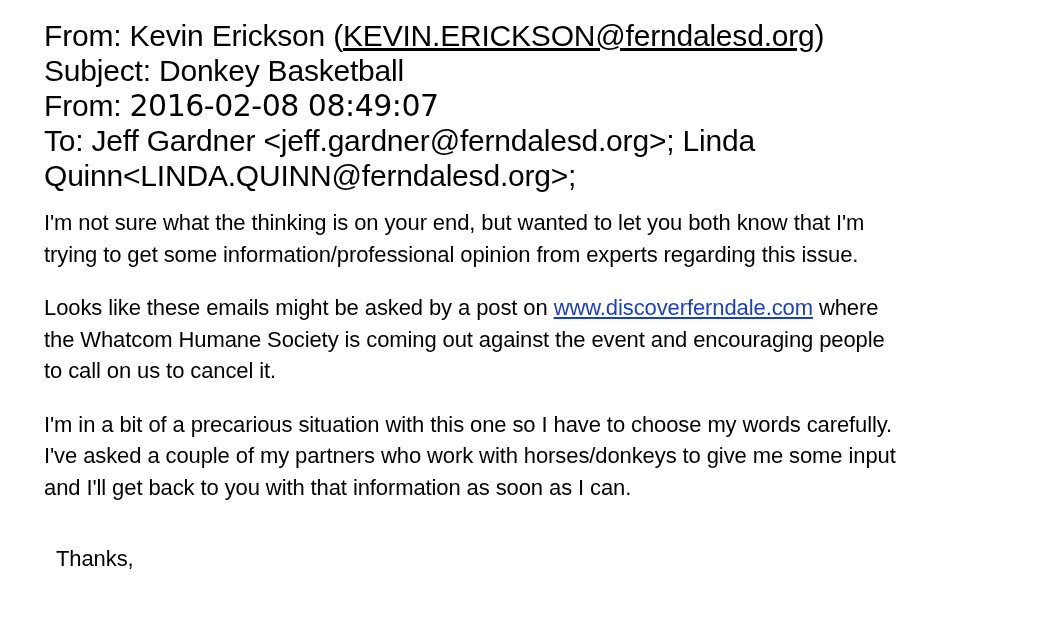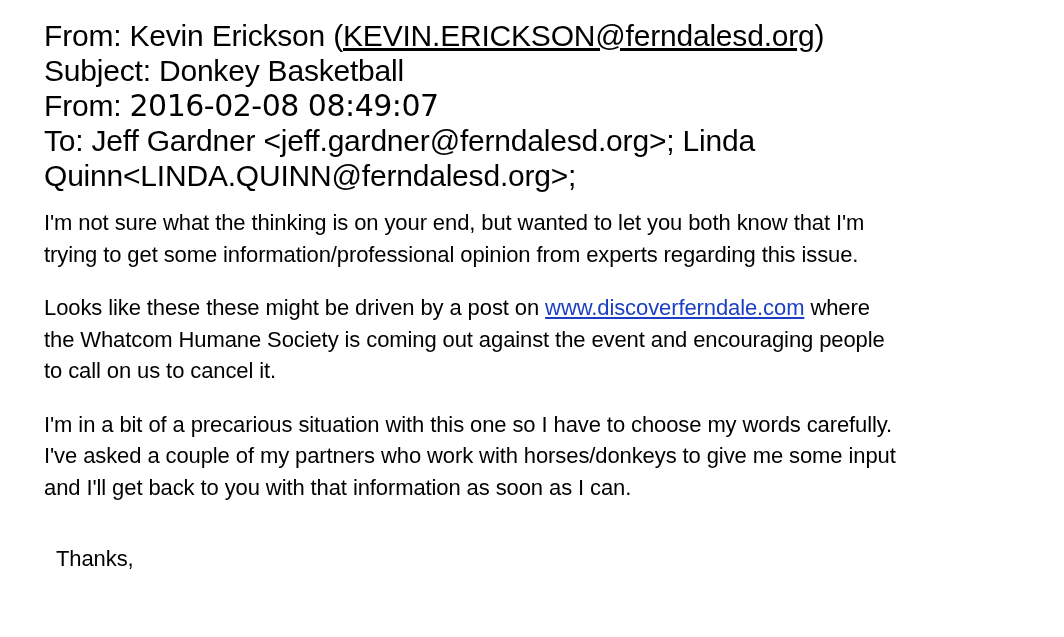--- a/index.html
+++ b/index.html
@@ -74,21 +74,21 @@
     <div class="hdr-line"><span class="hdr-label">From: </span><span class="mono-ish">2016-02-08 08:49:07</span></div>
 
     <div class="hdr-line"><span class="hdr-label">To: </span><span>Jeff Gardner &lt;jeff.gardner@ferndalesd.org&gt;; Linda Quinn&lt;LINDA.QUINN@ferndalesd.org&gt;;</span></div>
 
   </div>
 
   <div class="body-text">
 
     <p class="para">I'm not sure what the thinking is on your end, but wanted to let you both know that I'm trying to get some information/professional opinion from experts regarding this issue.</p>
 
-    <p class="para"><span>Looks like these these might be driven by a post on </span><a class="weblink" href="#">www.discoverferndale.com</a><span> where the Whatcom Humane Society is coming out against the event and encouraging people to call on us to cancel it.</span></p>
+    <p class="para"><span>Looks like these emails might be asked by a post on </span><a class="weblink" href="#">www.discoverferndale.com</a><span> where the Whatcom Humane Society is coming out against the event and encouraging people to call on us to cancel it.</span></p>
 
     <p class="para">I'm in a bit of a precarious situation with this one so I have to choose my words carefully. I've asked a couple of my partners who work with horses/donkeys to give me some input and I'll get back to you with that information as soon as I can.</p>
 
     <div class="spacer-sm"></div>
 
     <p class="sig">Thanks,</p>
 
   </div>
 
 </div>

